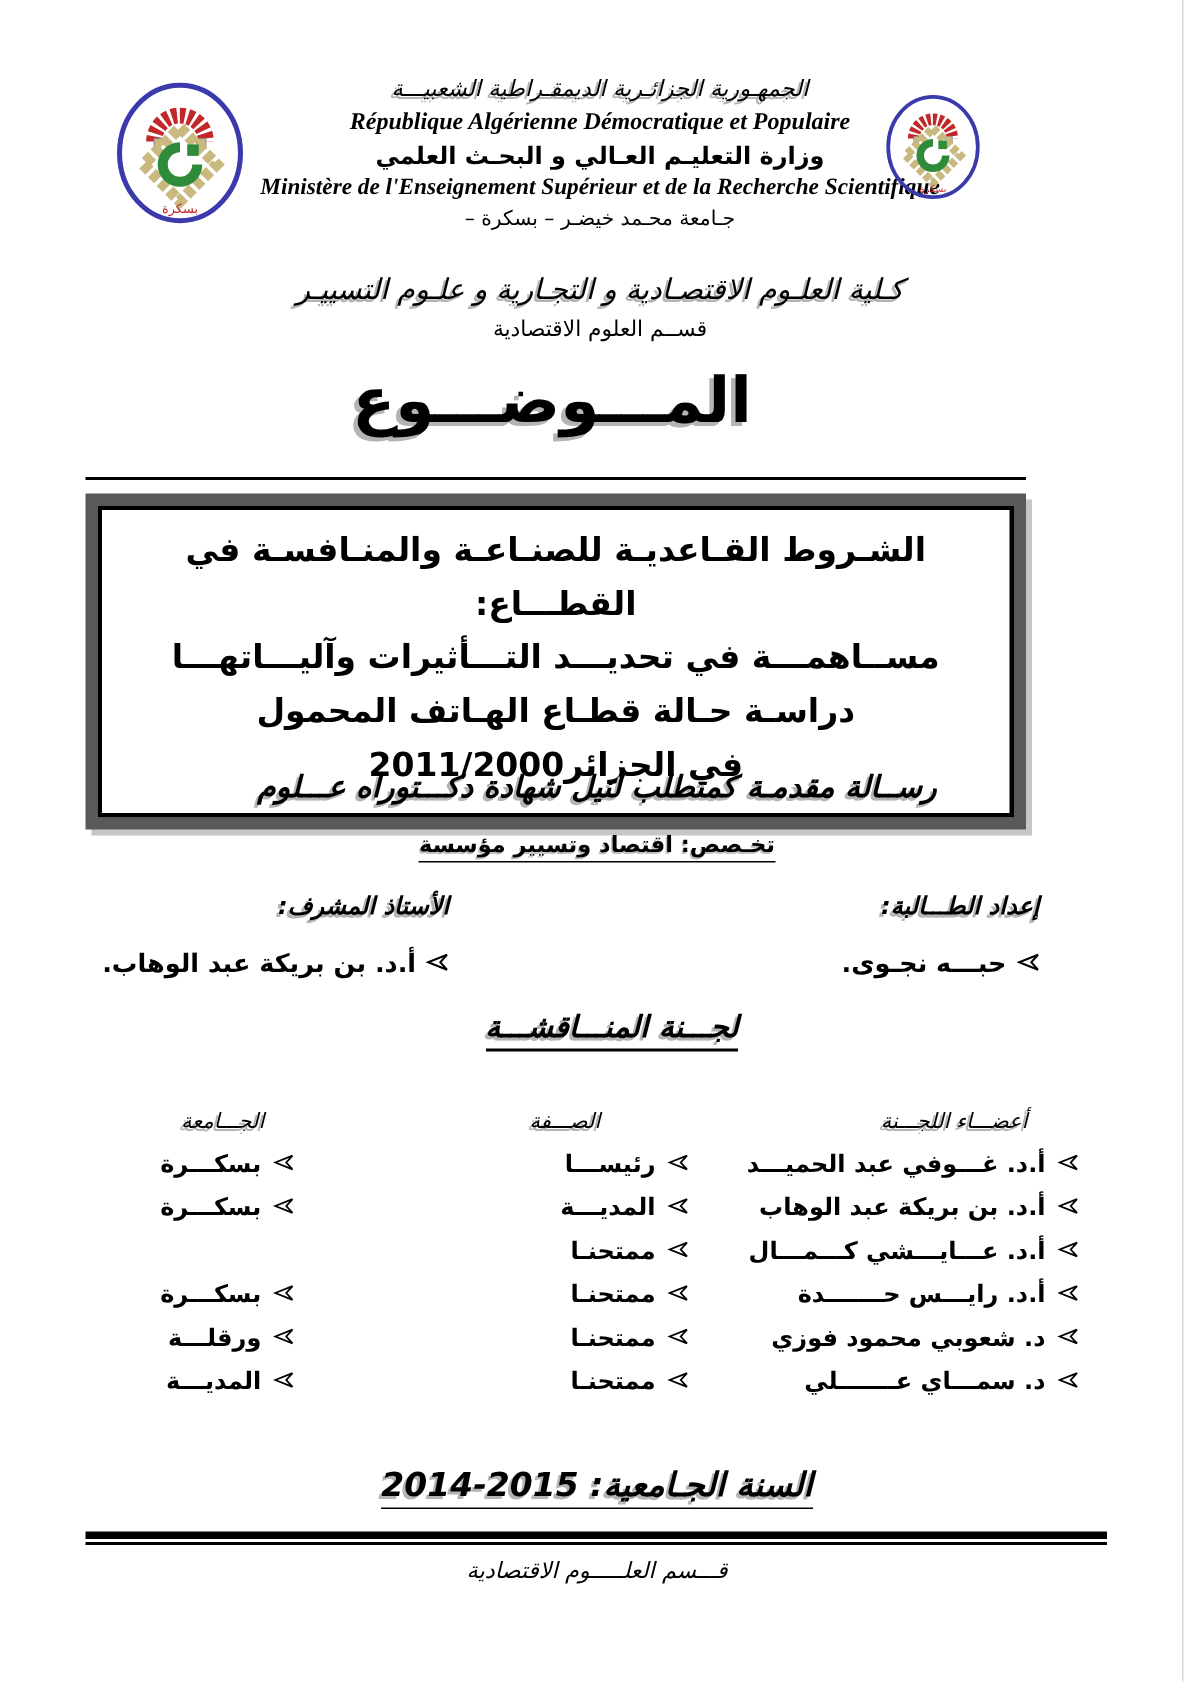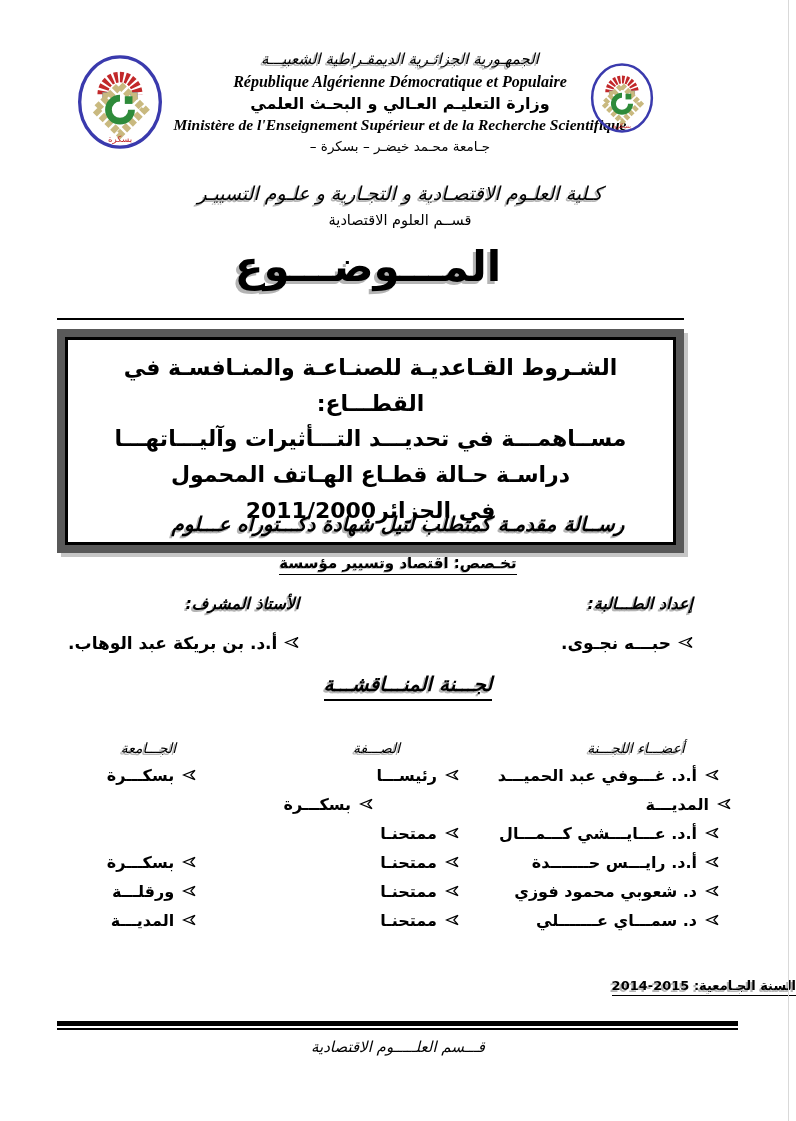--- a/index.html
+++ b/index.html
@@ -57,21 +57,21 @@
   .c-head .c1{padding-right:52px;text-align:right;}
   .c-head .c2{text-align:center;}
   .c-head .c3{padding-right:112px;text-align:right;}
   .c-row{font-size:16px;font-weight:bold;margin-bottom:9px;line-height:20px;}
   .c-cell{display:flex;align-items:center;gap:8px;}
   .c-row .c1{padding-right:18px;}
   .c-row .c2{padding-right:6px;}
   .c-row .c3{padding-right:92px;}
 
   
-  .year{top:978px;left:0;right:0;font-size:13px;font-weight:bold;text-align:right;}
+  .year{top:978px;left:0;right:0;font-size:22px;font-weight:bold;font-style:italic;}
   .year span{border-bottom:1.5px solid #000;padding-bottom:2px;}
   .footer-rule{top:1021px;left:57px;width:681px;height:2px;background:#fff;
     border-top:5px solid #000;border-bottom:2px solid #000;}
   .footer-text{top:1038px;left:0;right:0;font-size:15px;font-style:italic;}
 
   .page-edge{top:0;bottom:0;left:788px;width:1px;background:#d9d9d9;}
 
   .bullet{flex:0 0 auto;display:inline-block;}
 </style>
 </head>
@@ -178,20 +178,26 @@
         <span>رئيســـا</span>
       </div>
     <div class="c-cell c3">
         <span class="bullet"><svg width="14" height="12" viewBox="0 0 15 13">
             <path d="M14,1.5 L1.5,6.5 L14,11.5 L9.5,6.5 Z" fill="#fff" stroke="#000" stroke-width="1.3"></path>
           </svg></span>
         <span>بسكـــرة</span>
       </div>
   </div>
   <div class="c-grid c-row">
+    <div class="c-cell c1">
+        <span class="bullet"><svg width="14" height="12" viewBox="0 0 15 13">
+            <path d="M14,1.5 L1.5,6.5 L14,11.5 L9.5,6.5 Z" fill="#fff" stroke="#000" stroke-width="1.3"></path>
+          </svg></span>
+        <span>أ.د. بن بريكة عبد الوهاب</span>
+      </div>
     <div class="c-cell c2">
         <span class="bullet"><svg width="14" height="12" viewBox="0 0 15 13">
             <path d="M14,1.5 L1.5,6.5 L14,11.5 L9.5,6.5 Z" fill="#fff" stroke="#000" stroke-width="1.3"></path>
           </svg></span>
         <span>المديـــة</span>
       </div>
     <div class="c-cell c3">
         <span class="bullet"><svg width="14" height="12" viewBox="0 0 15 13">
             <path d="M14,1.5 L1.5,6.5 L14,11.5 L9.5,6.5 Z" fill="#fff" stroke="#000" stroke-width="1.3"></path>
           </svg></span>

